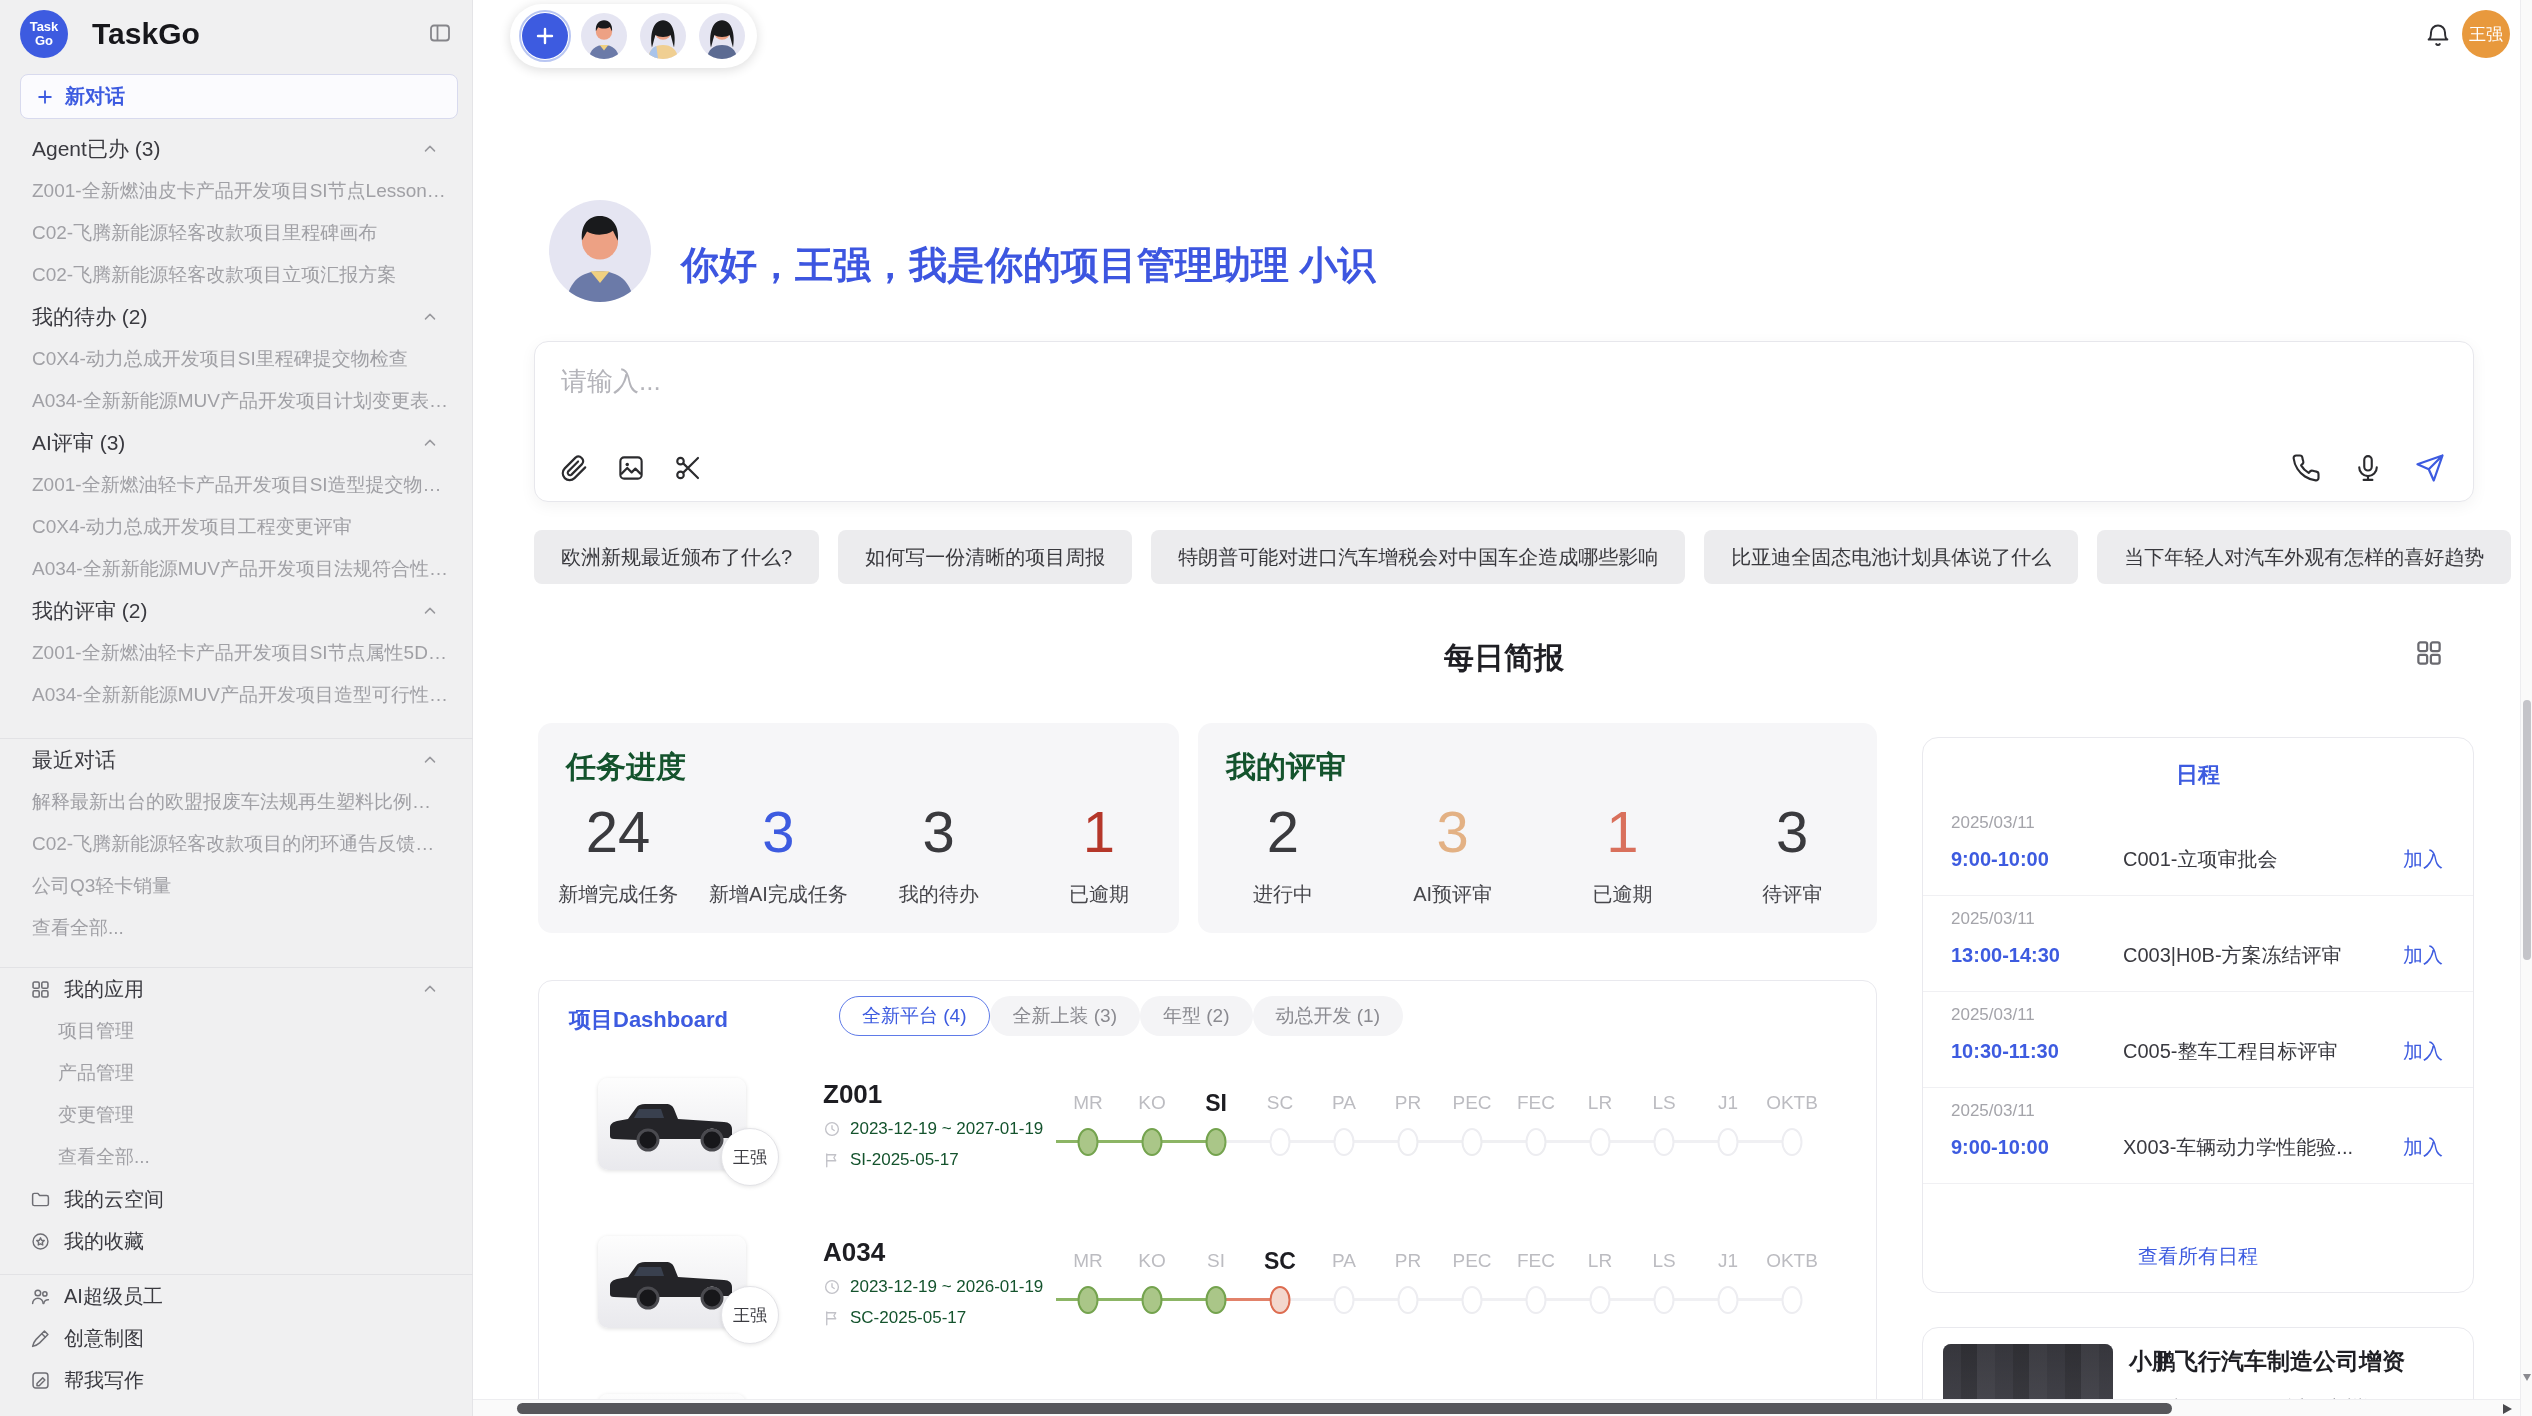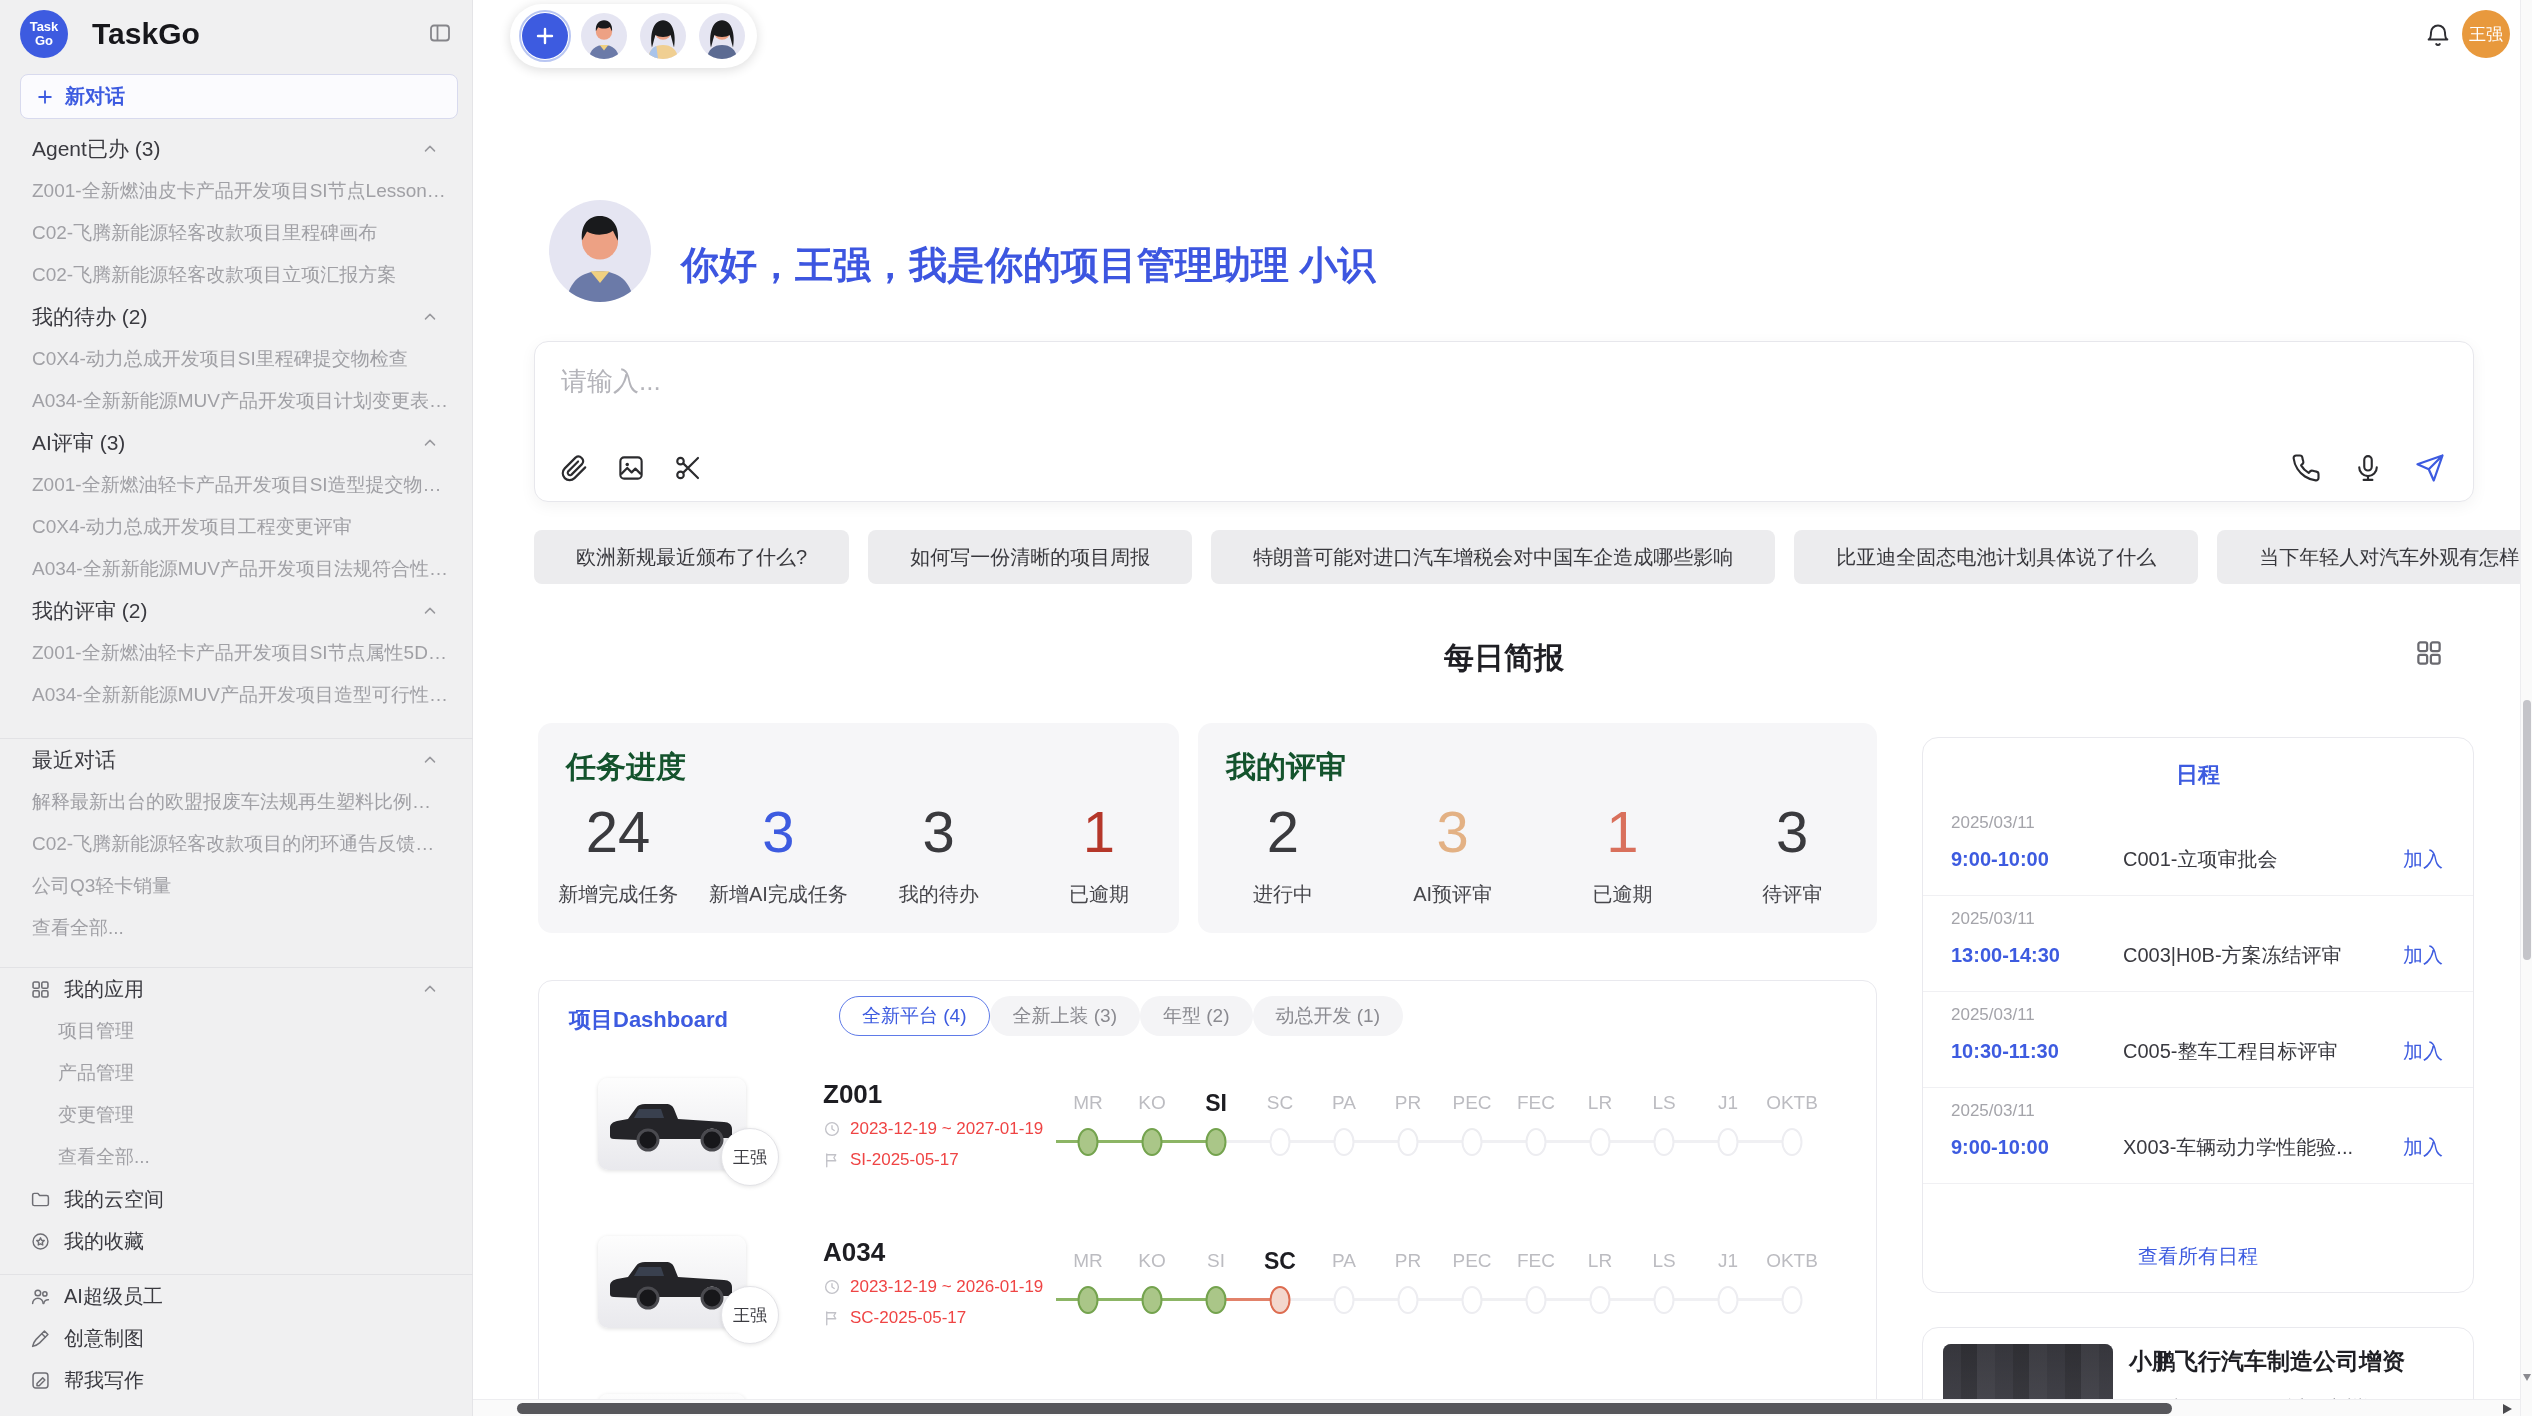--- a/index.html
+++ b/index.html
@@ -50,21 +50,21 @@
     border:1px solid #e7e7ec; border-radius:14px; box-shadow:0 4px 16px rgba(0,0,0,.05); cursor:text; }
   #input-ph { position:absolute; left:26px; top:22px; font-size:26px; color:#b4b4ba; }
   .icon-row { position:absolute; bottom:18px; display:flex; gap:27px; align-items:center; }
   .icon-row.left { left:24px; }
   .icon-row.right { right:28px; gap:32px; }
   .in-ic { width:30px; height:30px; color:#2b2b2e; cursor:pointer; }
   .in-ic.blue { color:#3D5BE0; }
 
   
   #chips { position:absolute; left:534px; top:530px; width:1944px; display:flex; gap:19px; }
-  .chip { height:54px; display:flex; align-items:center; padding:0 42px; background:#ececee;
+  .chip { height:54px; display:flex; align-items:center; padding:0 27px; background:#ececee;
     border-radius:8px; font-size:20px; color:#38383d; white-space:nowrap; cursor:pointer; }
 
   
   #briefing-title { position:absolute; left:534px; top:638px; width:1940px; text-align:center;
     font-size:30px; font-weight:700; color:#1f1f24; }
   #layout-toggle { position:absolute; left:2414px; top:638px; width:30px; height:30px; color:#6a6a70; cursor:pointer; }
   .stat-card { position:absolute; top:723px; height:210px; background:#f6f6f8; border-radius:14px; }
   #stat-card-0 { left:538px; width:641px; }
   #stat-card-1 { left:1198px; width:679px; }
   .stat-title { position:absolute; left:28px; top:24px; font-size:30px; font-weight:600; color:#14532d; }
@@ -84,21 +84,21 @@
     font-size:19px; background:#f4f4f6; color:#8a8a90; border:1.5px solid transparent; white-space:nowrap; cursor:pointer; }
   .tab.active { background:#fff; border-color:#5F7BE8; color:#3D5BE0; }
   .proj-row { position:absolute; left:0; width:100%; height:158px; }
   .truck { position:absolute; left:59px; top:2px; width:148px; height:92px; border-radius:10px;
     background:linear-gradient(180deg,#fdfdfd,#e9e9ed); overflow:hidden; box-shadow:0 1px 4px rgba(0,0,0,.12); }
   .owner { position:absolute; left:182px; top:52px; width:58px; height:58px; border-radius:50%;
     background:#fff; border:1px solid #e3e3e7; box-shadow:0 1px 4px rgba(0,0,0,.10);
     display:flex; align-items:center; justify-content:center; font-size:17px; color:#3a3a40; }
   .pname { position:absolute; left:284px; top:3px; font-size:26px; font-weight:700; color:#1d1d22; }
   .pmeta { position:absolute; left:284px; display:flex; align-items:center; gap:9px;
-    font-size:17px; color:#ef4444; }
+    font-size:17px; color:#14532d; }
   .pmeta .mic2 { width:18px; height:18px; color:#c2c2c8; }
   .ms-track { position:absolute; left:517px; top:12px; width:768px; }
   .ms-labels { display:flex; }
   .ms-labels .ml { width:64px; text-align:center; font-size:19px; color:#bcbcc1; line-height:30px; }
   .ms-labels .ml.cur { font-size:23px; font-weight:700; color:#1d1d22; }
   .ms-dots { position:relative; height:44px; margin-top:2px; display:flex; }
   .ms-cell { position:relative; width:64px; height:44px; }
   .seg { position:absolute; top:20px; height:3px; }
   .seg.l { left:0; width:50%; } .seg.r { right:0; width:50%; }
   .seg.green { background:#8cb565; } .seg.gray { background:#f0f0f3; } .seg.salmon { background:#e2826a; }

